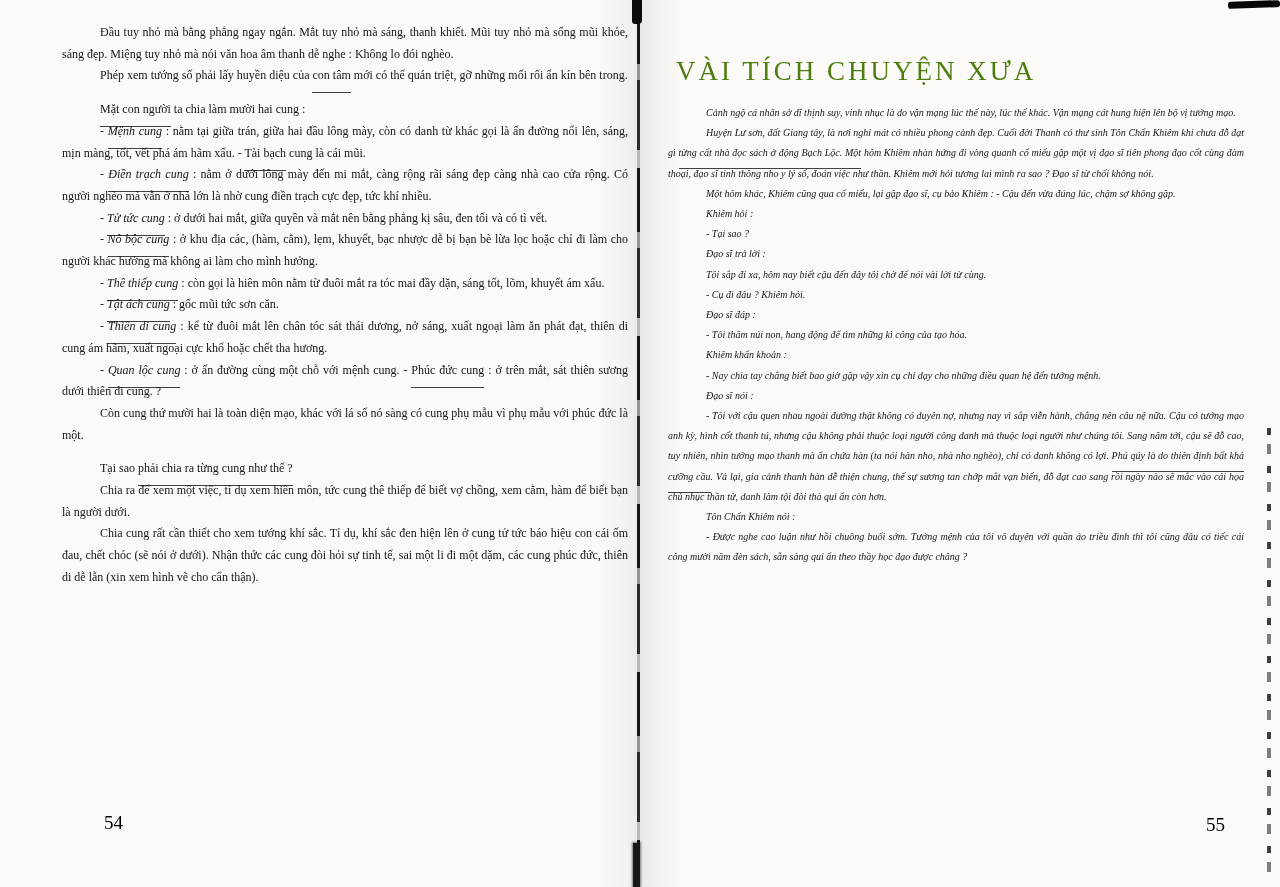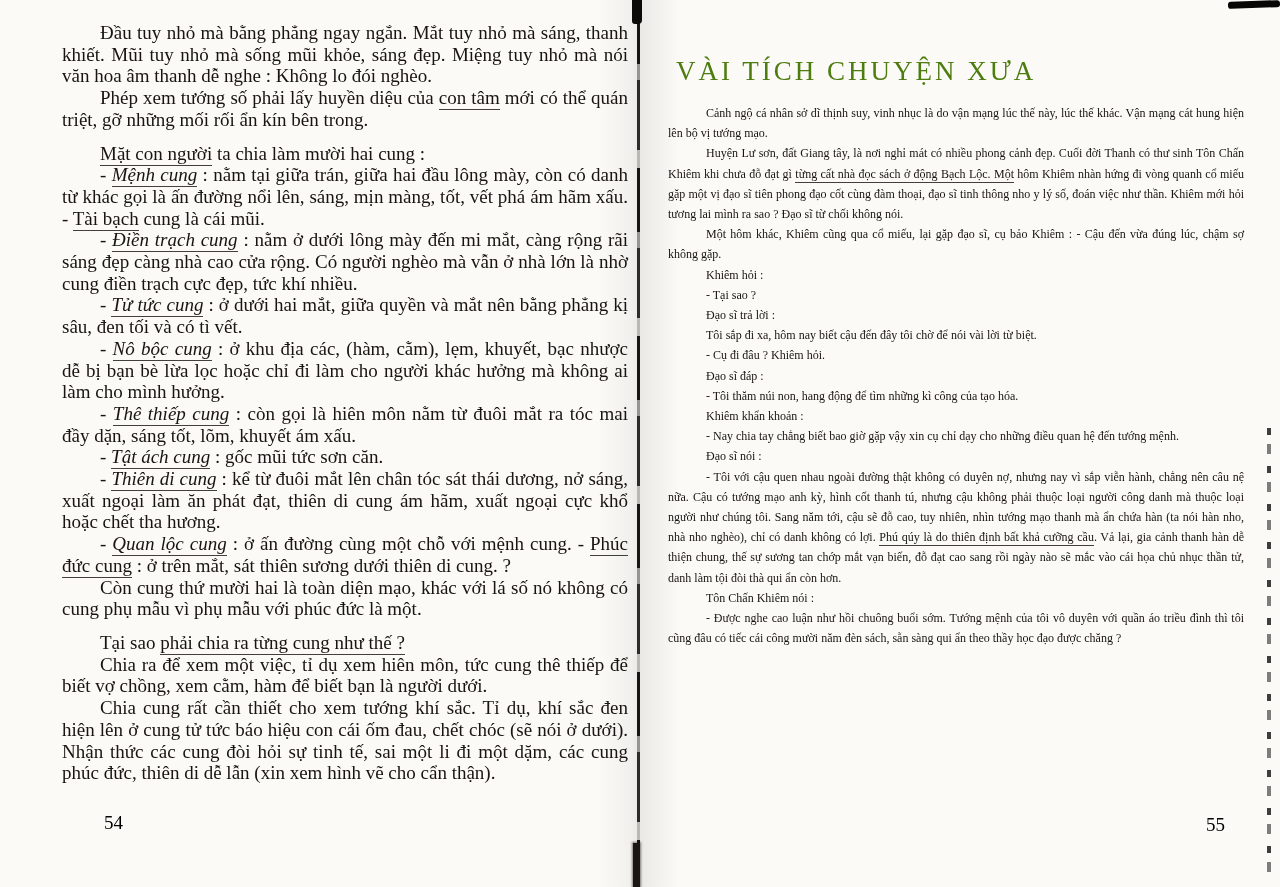--- a/index.html
+++ b/index.html
@@ -8,24 +8,24 @@
     background:#fbfaf7;
     font-family:"Liberation Serif","DejaVu Serif",serif;
     color:#171411;
   }
   .page{position:absolute;}
   .page-left{left:62px;top:22px;width:566px;}
   .page-right{left:668px;top:56px;width:576px;}
   .para{
     margin:0;text-align:justify;text-indent:38px;
   }
-  .page-left .para{font-size:19px;line-height:21.7px;}
-  .page-right .para{font-size:12px;line-height:20.2px;}
+  .page-left .para{font-size:12px;line-height:21.7px;}
+  .page-right .para{font-size:10px;line-height:20.2px;font-style:italic;}
   .para.gap{margin-top:12px;}
-  .u{border-bottom:1.4px solid rgba(20,16,12,.8);padding-bottom:1px;margin-top:44px;}
+  .u{border-bottom:1.4px solid rgba(20,16,12,.8);padding-bottom:10px;margin-top:44px;}
   .i{font-style:italic;}
   .chapter-title{
     font-size:27px;letter-spacing:3px;margin:0 0 16px 8px;
     font-weight:normal;color:#4d7c0f;white-space:nowrap;
   }
   .page-number{position:absolute;font-size:19px;color:#000000;margin-left:20px;}
   .page-number-left{left:84px;top:812px;}
   .page-number-right{left:1186px;top:814px;}
   
   .gutter-shade{
@@ -73,38 +73,38 @@
       <p class="para">Phép xem tướng số phải lấy huyền diệu của <span class="u">con tâm</span> mới có thể quán triệt, gỡ những mối rối ẩn kín bên trong.</p>
       <p class="para gap"><span class="u">Mặt con người</span> ta chia làm mười hai cung :</p>
       <p class="para">- <span class="u i">Mệnh cung</span> : nằm tại giữa trán, giữa hai đầu lông mày, còn có danh từ khác gọi là ấn đường nổi lên, sáng, mịn màng, tốt, vết phá ám hãm xấu. - <span class="u">Tài bạch</span> cung là cái mũi.</p>
       <p class="para">- <span class="u i">Điền trạch cung</span> : nằm ở dưới lông mày đến mi mắt, càng rộng rãi sáng đẹp càng nhà cao cửa rộng. Có người nghèo mà vẫn ở nhà lớn là nhờ cung điền trạch cực đẹp, tức khí nhiều.</p>
       <p class="para">- <span class="u i">Tử tức cung</span> : ở dưới hai mắt, giữa quyền và mắt nên bằng phẳng kị sâu, đen tối và có tì vết.</p>
       <p class="para">- <span class="u i">Nô bộc cung</span> : ở khu địa các, (hàm, cằm), lẹm, khuyết, bạc nhược dễ bị bạn bè lừa lọc hoặc chỉ đi làm cho người khác hưởng mà không ai làm cho mình hưởng.</p>
       <p class="para">- <span class="u i">Thê thiếp cung</span> : còn gọi là hiên môn nằm từ đuôi mắt ra tóc mai đầy dặn, sáng tốt, lõm, khuyết ám xấu.</p>
       <p class="para">- <span class="u i">Tật ách cung</span> : gốc mũi tức sơn căn.</p>
       <p class="para">- <span class="u i">Thiên di cung</span> : kể từ đuôi mắt lên chân tóc sát thái dương, nở sáng, xuất ngoại làm ăn phát đạt, thiên di cung ám hãm, xuất ngoại cực khổ hoặc chết tha hương.</p>
       <p class="para">- <span class="u i">Quan lộc cung</span> : ở ấn đường cùng một chỗ với mệnh cung. - <span class="u">Phúc đức cung</span> : ở trên mắt, sát thiên sương dưới thiên di cung.  ?</p>
-      <p class="para">Còn cung thứ mười hai là toàn diện mạo, khác với lá số nó không có cung phụ mẫu vì phụ mẫu với phúc đức là một.</p>
+      <p class="para">Còn cung thứ mười hai là toàn diện mạo, khác với lá số nó sàng có cung phụ mẫu vì phụ mẫu với phúc đức là một.</p>
       <p class="para gap">Tại sao <span class="u">phải chia ra từng cung như thế ?</span></p>
       <p class="para">Chia ra để xem một việc, tỉ dụ xem hiên môn, tức cung thê thiếp để biết vợ chồng, xem cằm, hàm để biết bạn là người dưới.</p>
       <p class="para">Chia cung rất cần thiết cho xem tướng khí sắc. Tỉ dụ, khí sắc đen hiện lên ở cung tử tức báo hiệu con cái ốm đau, chết chóc (sẽ nói ở dưới). Nhận thức các cung đòi hỏi sự tinh tế, sai một li đi một dặm, các cung phúc đức, thiên di dễ lẫn (xin xem hình vẽ cho cẩn thận).</p>
     </div>
 </div>
 <div class="page-number page-number-left">54</div>
 
 <div class="page page-right">
   <h1 class="chapter-title">VÀI TÍCH CHUYỆN XƯA</h1>
   <div id="right-paragraphs">
       <p class="para">Cảnh ngộ cá nhân sở dĩ thịnh suy, vinh nhục là do vận mạng lúc thế này, lúc thế khác. Vận mạng cát hung hiện lên bộ vị tướng mạo.</p>
       <p class="para">Huyện Lư sơn, đất Giang tây, là nơi nghỉ mát có nhiều phong cảnh đẹp. Cuối đời Thanh có thư sinh Tôn Chấn Khiêm khi chưa đỗ đạt gì <span class="u">từng cất nhà đọc sách ở động Bạch Lộc. Một</span> hôm Khiêm nhàn hứng đi vòng quanh cổ miếu gặp một vị đạo sĩ tiên phong đạo cốt cùng đàm thoại, đạo sĩ tinh thông nho y lý số, đoán việc như thần. Khiêm mới hỏi tương lai mình ra sao ? Đạo sĩ từ chối không nói.</p>
       <p class="para">Một hôm khác, Khiêm cũng qua cổ miếu, lại gặp đạo sĩ, cụ bảo Khiêm : - Cậu đến vừa đúng lúc, chậm sợ không gặp.</p>
       <p class="para">Khiêm hỏi :</p>
       <p class="para">- Tại sao ?</p>
       <p class="para">Đạo sĩ trả lời :</p>
-      <p class="para">Tôi sắp đi xa, hôm nay biết cậu đến đây tôi chờ để nói vài lời từ biệt.</p>
+      <p class="para">Tôi sắp đi xa, hôm nay biết cậu đến đây tôi chờ để nói vài lời từ cùng.</p>
       <p class="para">- Cụ đi đâu ? Khiêm hỏi.</p>
       <p class="para">Đạo sĩ đáp :</p>
       <p class="para">- Tôi thăm núi non, hang động để tìm những kì công của tạo hóa.</p>
       <p class="para">Khiêm khẩn khoản :</p>
       <p class="para">- Nay chia tay chẳng biết bao giờ gặp vậy xin cụ chỉ dạy cho những điều quan hệ đến tướng mệnh.</p>
       <p class="para">Đạo sĩ nói :</p>
       <p class="para">- Tôi với cậu quen nhau ngoài đường thật không có duyên nợ, nhưng nay vì sắp viễn hành, chẳng nên câu nệ nữa. Cậu có tướng mạo anh kỳ, hình cốt thanh tú, nhưng cậu không phải thuộc loại người công danh mà thuộc loại người như chúng tôi. Sang năm tới, cậu sẽ đỗ cao, tuy nhiên, nhìn tướng mạo thanh mà ẩn chứa hàn (ta nói hàn nho, nhà nho nghèo), chỉ có danh không có lợi. <span class="u">Phú qúy là do thiên định bất khả cưỡng cầu</span>. Vả lại, gia cảnh thanh hàn dễ thiện chung, thế sự sương tan chớp mắt vạn biến, đỗ đạt cao sang rồi ngày nào sẽ mắc vào cái họa chủ nhục thần tử, danh làm tội đòi thà qui ẩn còn hơn.</p>
       <p class="para">Tôn Chấn Khiêm nói :</p>
       <p class="para">- Được nghe cao luận như hồi chuông buổi sớm. Tướng mệnh của tôi vô duyên với quần áo triều đình thì tôi cũng đâu có tiếc cái công mười năm đèn sách, sẵn sàng qui ẩn theo thầy học đạo được chăng ?</p>
     </div>

